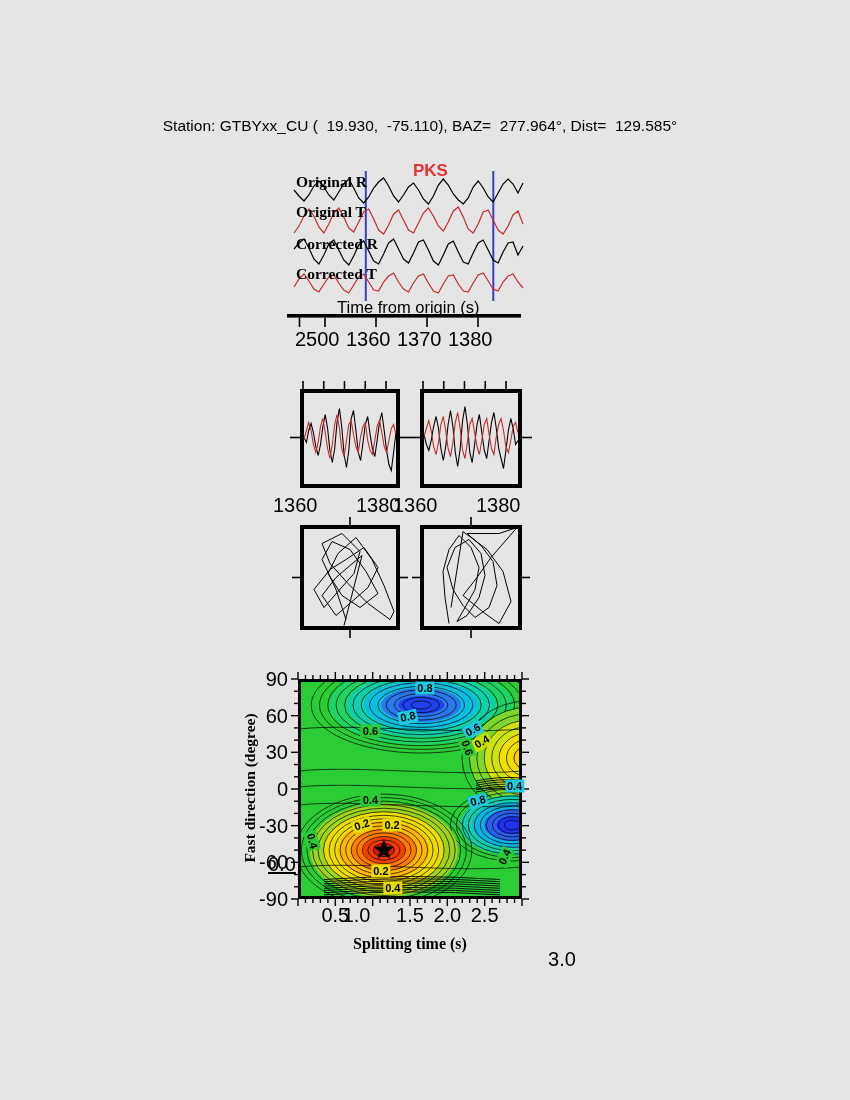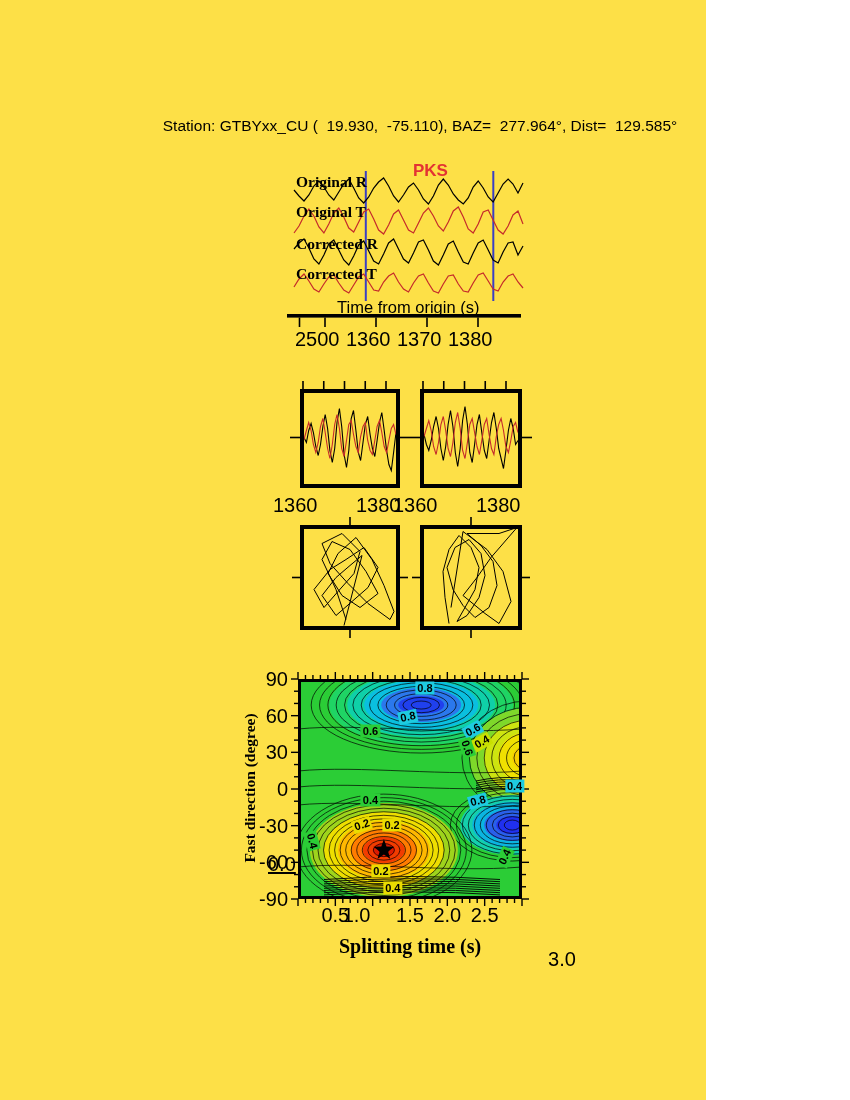--- a/index.html
+++ b/index.html
@@ -1,32 +1,32 @@
 <!DOCTYPE html>
 <html><head>
 <meta charset="utf-8">
 <style>
   html,body{margin:0;padding:0;background:#fff;}
-  .canvas{position:relative;width:706px;height:1100px;background:#fde047;overflow:hidden;
+  .canvas{position:relative;width:850px;height:1100px;background:#e5e5e5;overflow:hidden;
           font-family:"Liberation Sans",sans-serif;color:#000;}
   .abs{position:absolute;}
   .hdr{position:absolute;text-align:center;font-size:15.5px;white-space:pre;}
   #hdr1{left:0;width:840px;top:117px;}
   #hdr2{left:0;width:790px;top:143px;}
   .trlbl{position:absolute;left:296px;font-family:"Liberation Serif",serif;
          font-weight:bold;font-size:15.5px;white-space:pre;}
   #pks{position:absolute;left:413px;top:161px;font-size:17px;font-weight:bold;}
   #taxis-label{position:absolute;left:337px;top:298px;font-size:16.5px;}
   #ctitle{position:absolute;left:250px;width:320px;top:650px;text-align:center;
           font-family:"Liberation Serif",serif;font-weight:bold;font-size:15.5px;white-space:pre;}
   #cylabel{position:absolute;left:160px;top:779px;width:180px;text-align:center;
            font-family:"Liberation Serif",serif;font-weight:bold;font-size:15.5px;
            transform:rotate(-90deg);}
   #cxlabel{position:absolute;left:310px;width:200px;top:935px;text-align:center;
-           font-family:"Liberation Serif",serif;font-weight:bold;font-size:20px;}
+           font-family:"Liberation Serif",serif;font-weight:bold;font-size:16px;}
   #results{position:absolute;left:0;width:850px;top:962px;text-align:center;font-size:16.5px;}
   .dl{position:absolute;}
   .num2{font-size:20px;}
   .clbl{font-size:11px;font-weight:bold;line-height:13px;padding:0 2px;
         transform-origin:center;white-space:nowrap;}
 </style>
 </head>
 <body>
 
 <div class="canvas">

